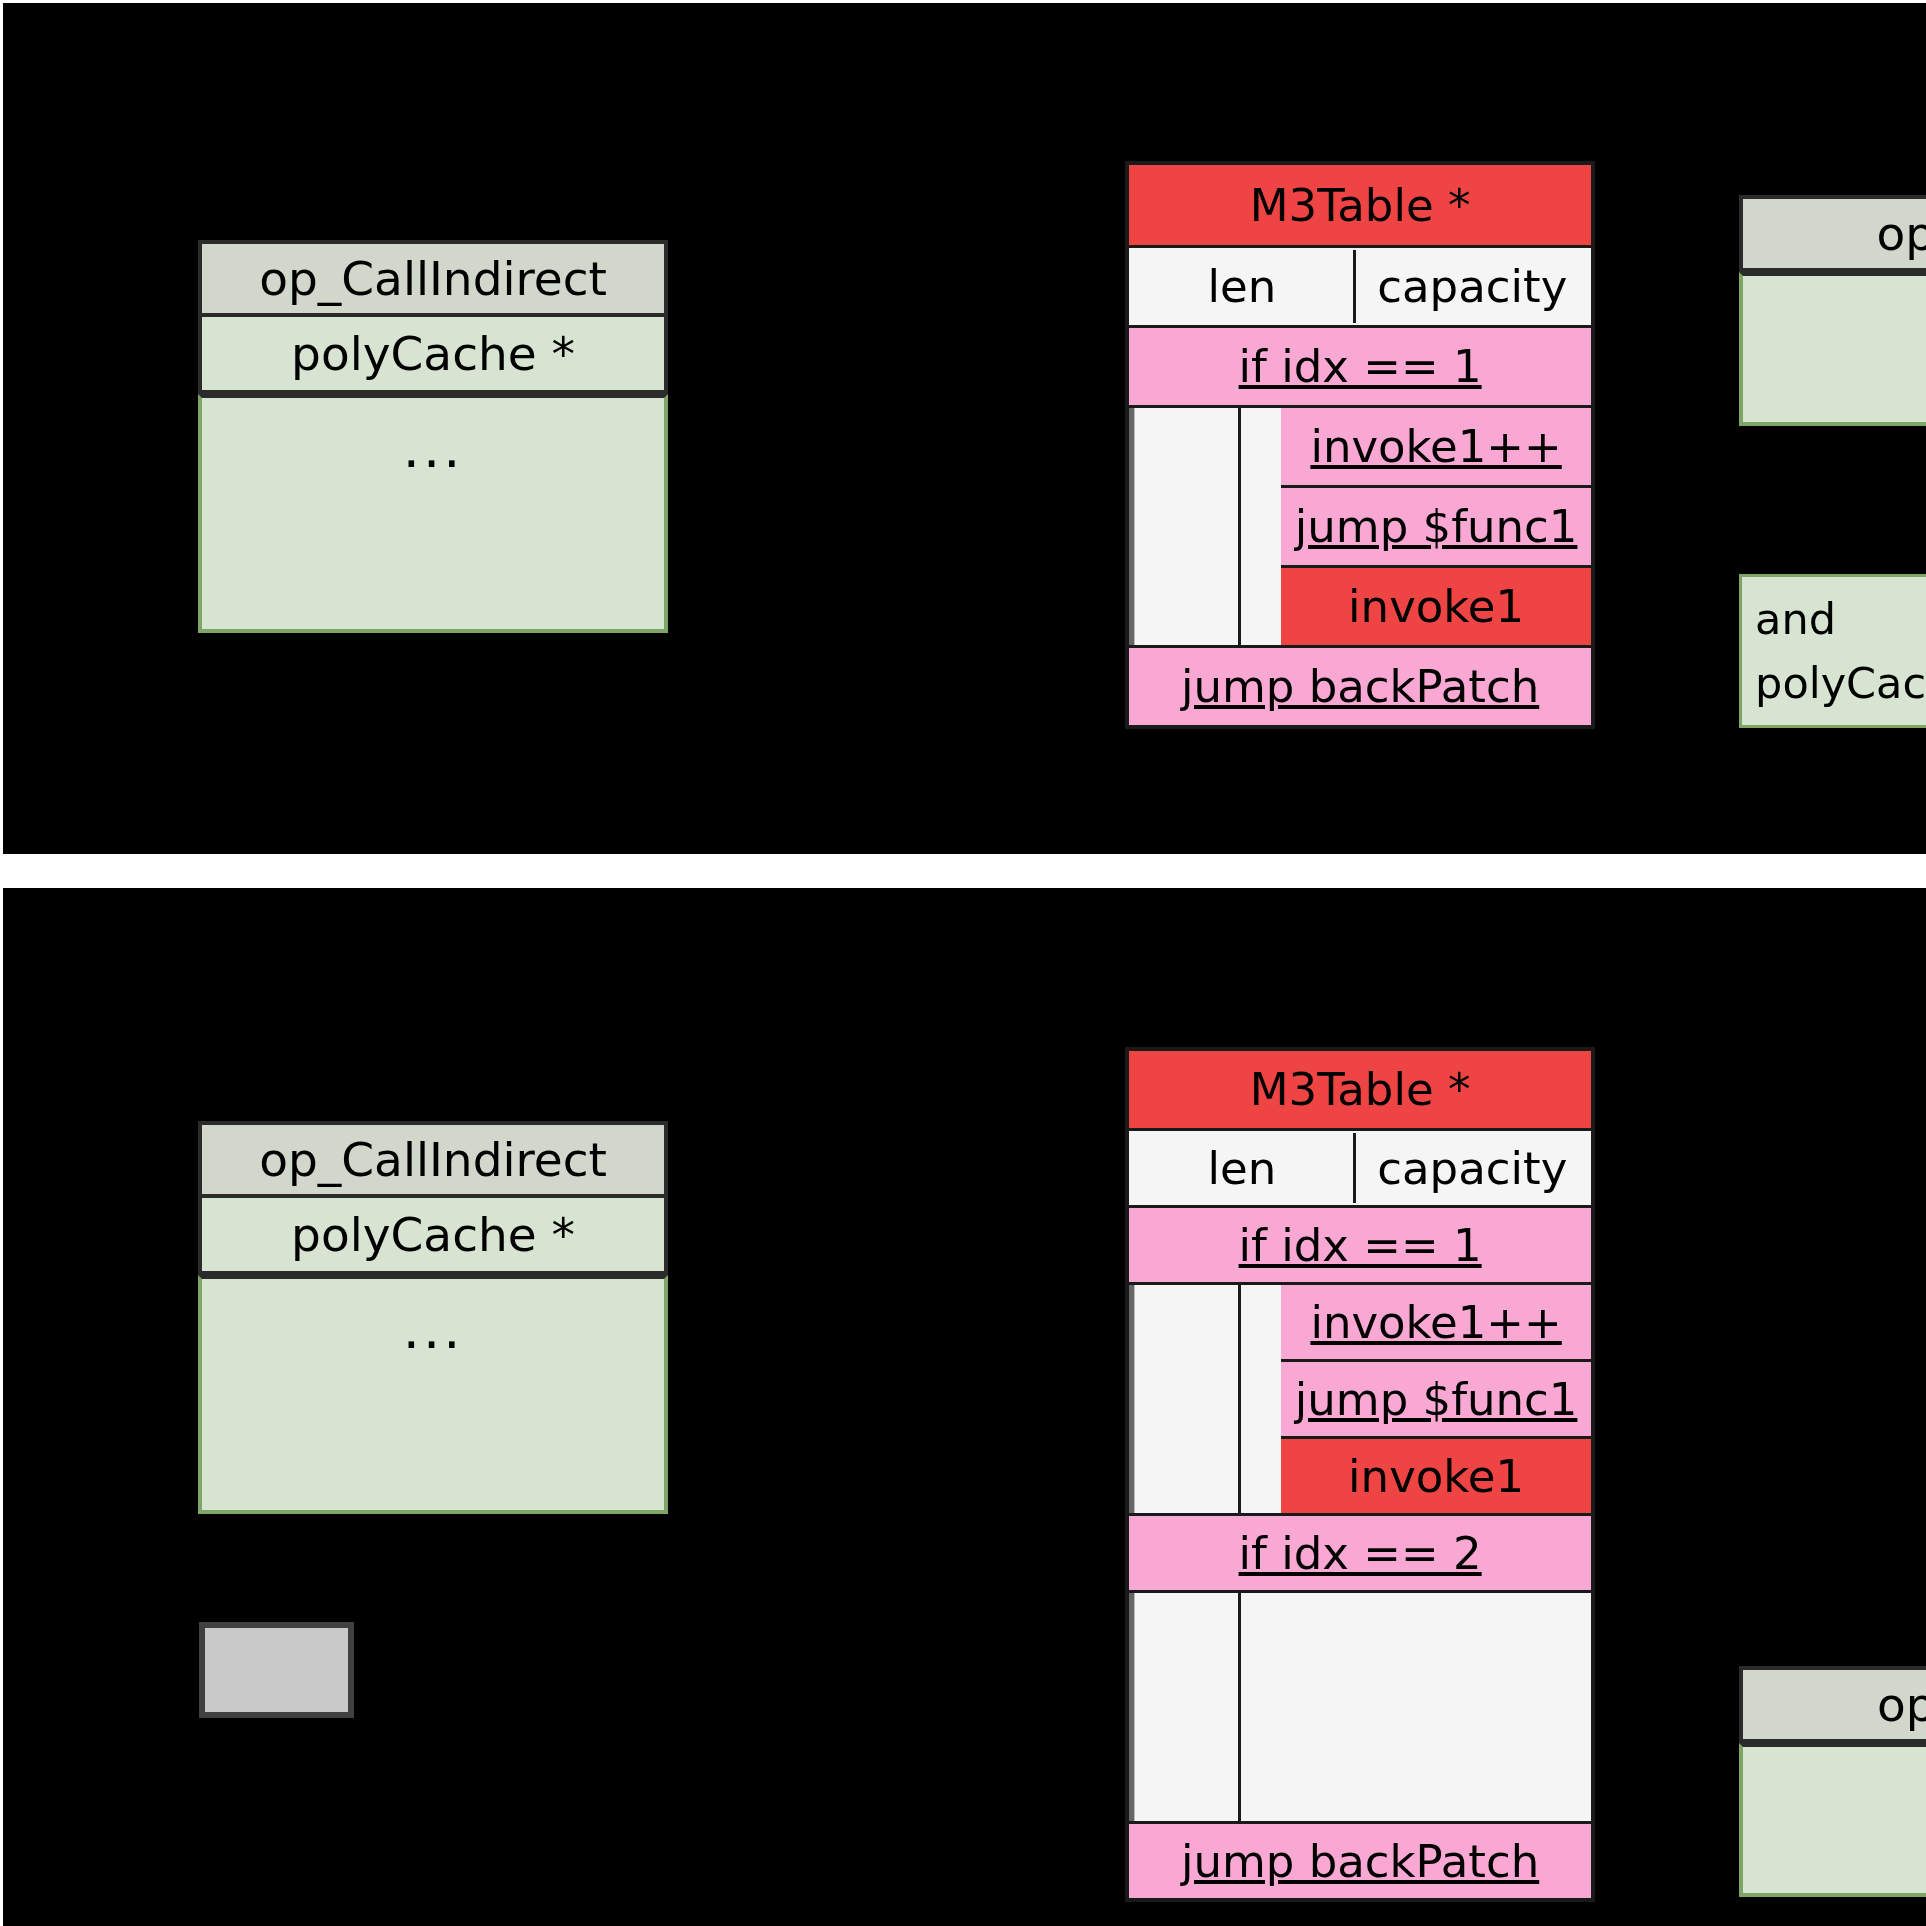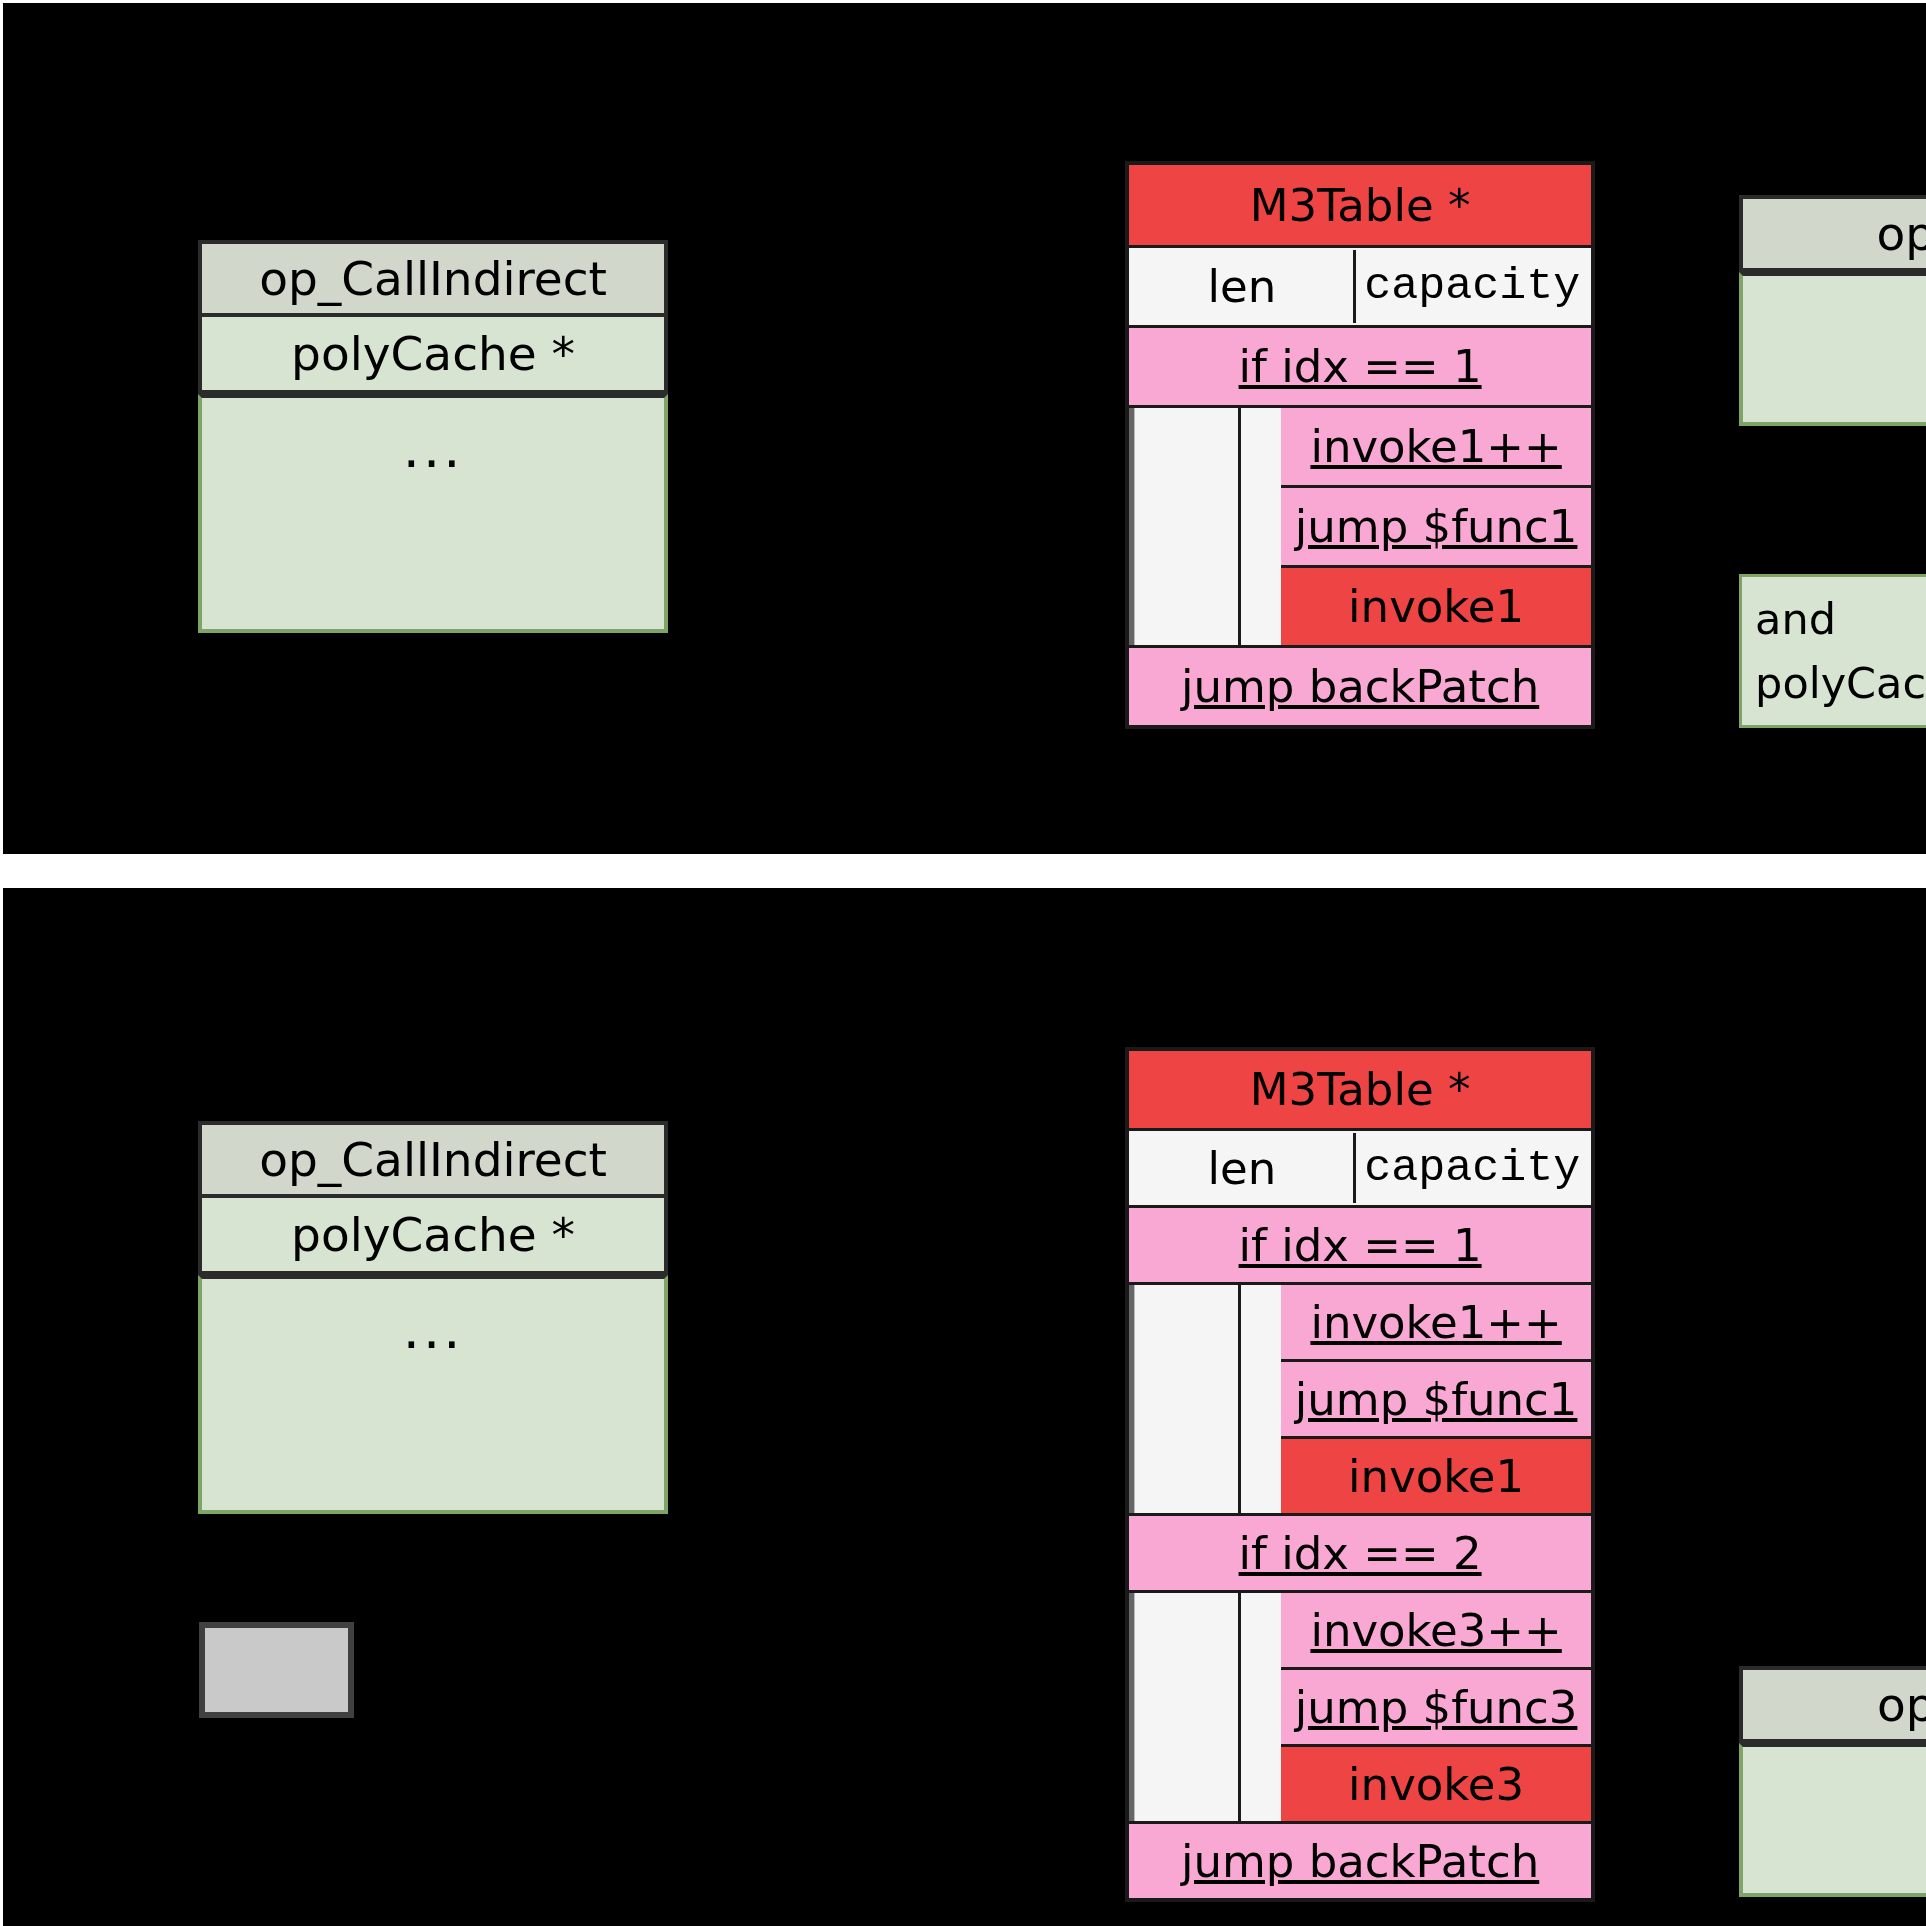--- a/index.html
+++ b/index.html
@@ -37,21 +37,21 @@
   .t1 .trow{height:80px;}
   .t2 .trow{height:77px;}
   .cell-white{background:#ef4444;}
   .cell-gray{background:#f9a8d4;text-decoration:underline;}
   .split{padding:2px;}
   .split .col{
     height:100%;display:flex;align-items:center;justify-content:center;
     box-sizing:border-box;background:#f5f5f5;
   }
   .split .col-left{width:49%;border-right:3.5px solid #1a1a1a;}
-  .split .col-right{width:51%;font-family:Liberation Mono, monospace;}
+  .split .col-right{width:51%;}
   .igroup{display:flex;border-top:3.5px solid #1a1a1a;box-sizing:border-box;}
   .t1 .igroup{height:240px;}
   .t2 .igroup{height:231px;}
   .igroup .spacer{
     width:112px;flex:0 0 112px;background:#f5f5f5;border-right:3.5px solid #1a1a1a;
     box-sizing:border-box;box-shadow:inset 5.4px 0 0 #666666;
   }
   .igroup .instr{flex:1;display:flex;flex-direction:column;padding-left:40px;}
   .igroup .instr .trow{height:auto;flex:1;}
   .igroup .instr .trow:first-child{border-top:none;}
@@ -132,25 +132,20 @@
         <div class="spacer"></div>
         <div class="instr">
           <div class="trow cell-gray">invoke1++</div>
           <div class="trow cell-gray">jump $func1</div>
           <div class="trow cell-white">invoke1</div>
         </div>
       </div>
       <div class="trow cell-gray">if idx == 2</div>
       <div class="igroup">
         <div class="spacer"></div>
-        <div class="instr">
-          <div class="trow cell-gray">invoke3++</div>
-          <div class="trow cell-gray">jump $func3</div>
-          <div class="trow cell-white">invoke3</div>
-        </div>
       </div>
       <div class="trow cell-gray">jump backPatch</div>
     </div>
 
     <div class="struct" style="left:1736px;top:778px;width:483px;">
       <div class="s-header">op_Entry</div>
       <div class="s-body" style="height:154px;">...</div>
     </div>
 
   </section>

